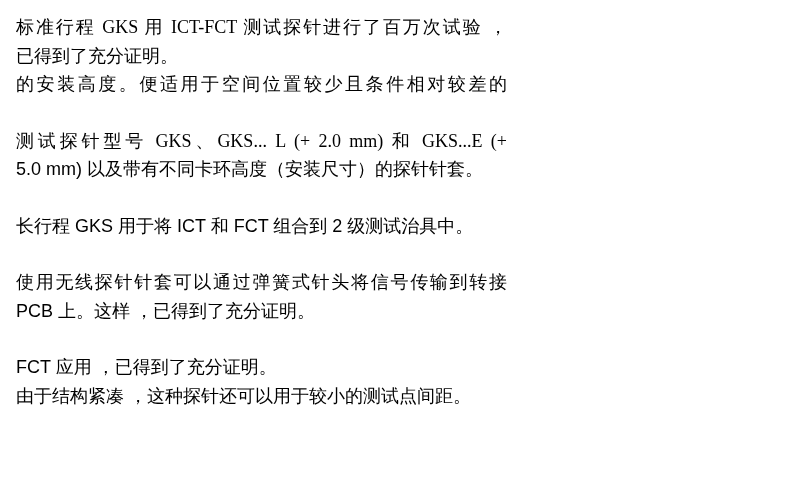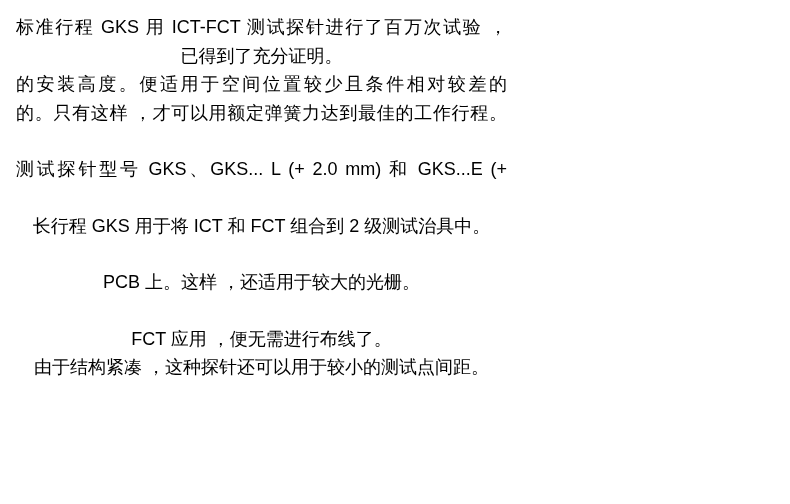--- a/index.html
+++ b/index.html
@@ -22,51 +22,53 @@
     margin: 0 0 28px 0;
   }
   .para:last-child {
     margin-bottom: 0;
   }
   .line {
     font-family: "Liberation Sans", sans-serif;
     font-size: 18px;
     line-height: 28.5px;
     color: #000000;
-    text-align: center;
+    text-align: left;
     word-break: normal;
   }
   
   .j {
     text-align: justify;
     text-align-last: justify;
+    font-family: Liberation Serif, serif;
   }
 </style>
 </head>
 <body>
 
 <div class="page">
 
   <div class="para">
     <div class="line j">标准行程 GKS 用 ICT-FCT 测试探针进行了百万次试验 ，</div>
     <div class="line">已得到了充分证明。</div>
     <div class="line j">的安装高度。便适用于空间位置较少且条件相对较差的</div>
-    <div class="line j">的。只有这样 ，才可以用额定弹簧力达到最佳的工作行程。</div>
   </div>
 
   <div class="para">
     <div class="line j">测试探针型号 GKS、GKS... L (+ 2.0 mm) 和 GKS...E (+</div>
+    <div class="line">5.0 mm) 以及带有不同卡环高度（安装尺寸）的探针针套。</div>
   </div>
 
   <div class="para">
     <div class="line">长行程 GKS 用于将 ICT 和 FCT 组合到 2 级测试治具中。</div>
   </div>
 
   <div class="para">
-    <div class="line">PCB 上。这样 ，还适用于较大的光栅。</div>
+    <div class="line j">使用无线探针针套可以通过弹簧式针头将信号传输到转接</div>
+    <div class="line">PCB 上。这样 ，已得到了充分证明。</div>
   </div>
 
   <div class="para">
-    <div class="line">FCT 应用 ，便无需进行布线了。</div>
+    <div class="line">FCT 应用 ，已得到了充分证明。</div>
     <div class="line">由于结构紧凑 ，这种探针还可以用于较小的测试点间距。</div>
   </div>
 
 </div>
 
 </body></html>

